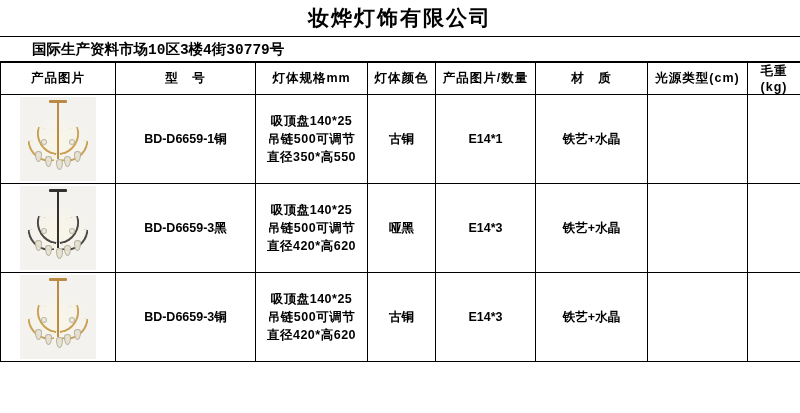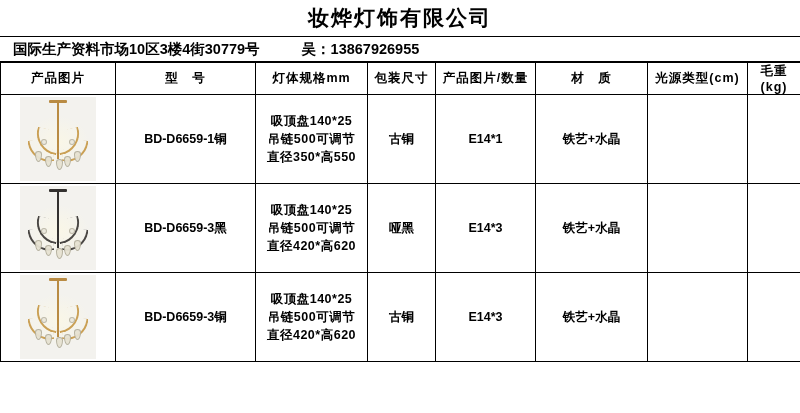--- a/index.html
+++ b/index.html
@@ -33,22 +33,23 @@
     border-top: 1px solid #000;
     border-bottom: 1px solid #000;
     height: 26px;
     display: flex;
     align-items: center;
     font-size: 14.5px;
     font-weight: bold;
     box-sizing: border-box;
   }
   .contact-address {
-    padding-left: 13px;
+    padding-left: 32px;
     white-space: nowrap;
+    font-family: Liberation Mono, monospace;
   }
   .contact-person {
     margin-left: 42px;
     white-space: nowrap;
   }
   .contact-person2 {
     margin-left: 56px;
     white-space: nowrap;
   }
   table.grid {
@@ -171,42 +172,39 @@
 </style>
 </head>
 <body>
 
 <div class="page">
 
   <div class="company-title">妆烨灯饰有限公司</div>
 
   <div class="contact-bar">
     <span class="contact-address">国际生产资料市场10区3楼4街30779号</span>
-    <span class="contact-person">
-      <span>吴：</span><span>13867926955</span>
-    </span>
   </div>
 
   <table class="grid">
     <colgroup>
       <col class="col-img">
         <col class="col-model">
         <col class="col-spec">
         <col class="col-color">
       <col class="col-light">
         <col class="col-mat">
         <col class="col-pack">
         <col class="col-weight">
     </colgroup>
     <thead>
       <tr>
         <th>产品图片</th>
         <th>型　号</th>
         <th>灯体规格mm</th>
-        <th>包装尺寸</th>
+        <th>灯体颜色</th>
         <th>产品图片/数量</th>
         <th>材　质</th>
         <th>光源类型(cm)</th>
         <th>毛重(kg)</th>
       </tr>
     </thead>
     <tbody>
 
       <tr>
         <td class="img-cell">

